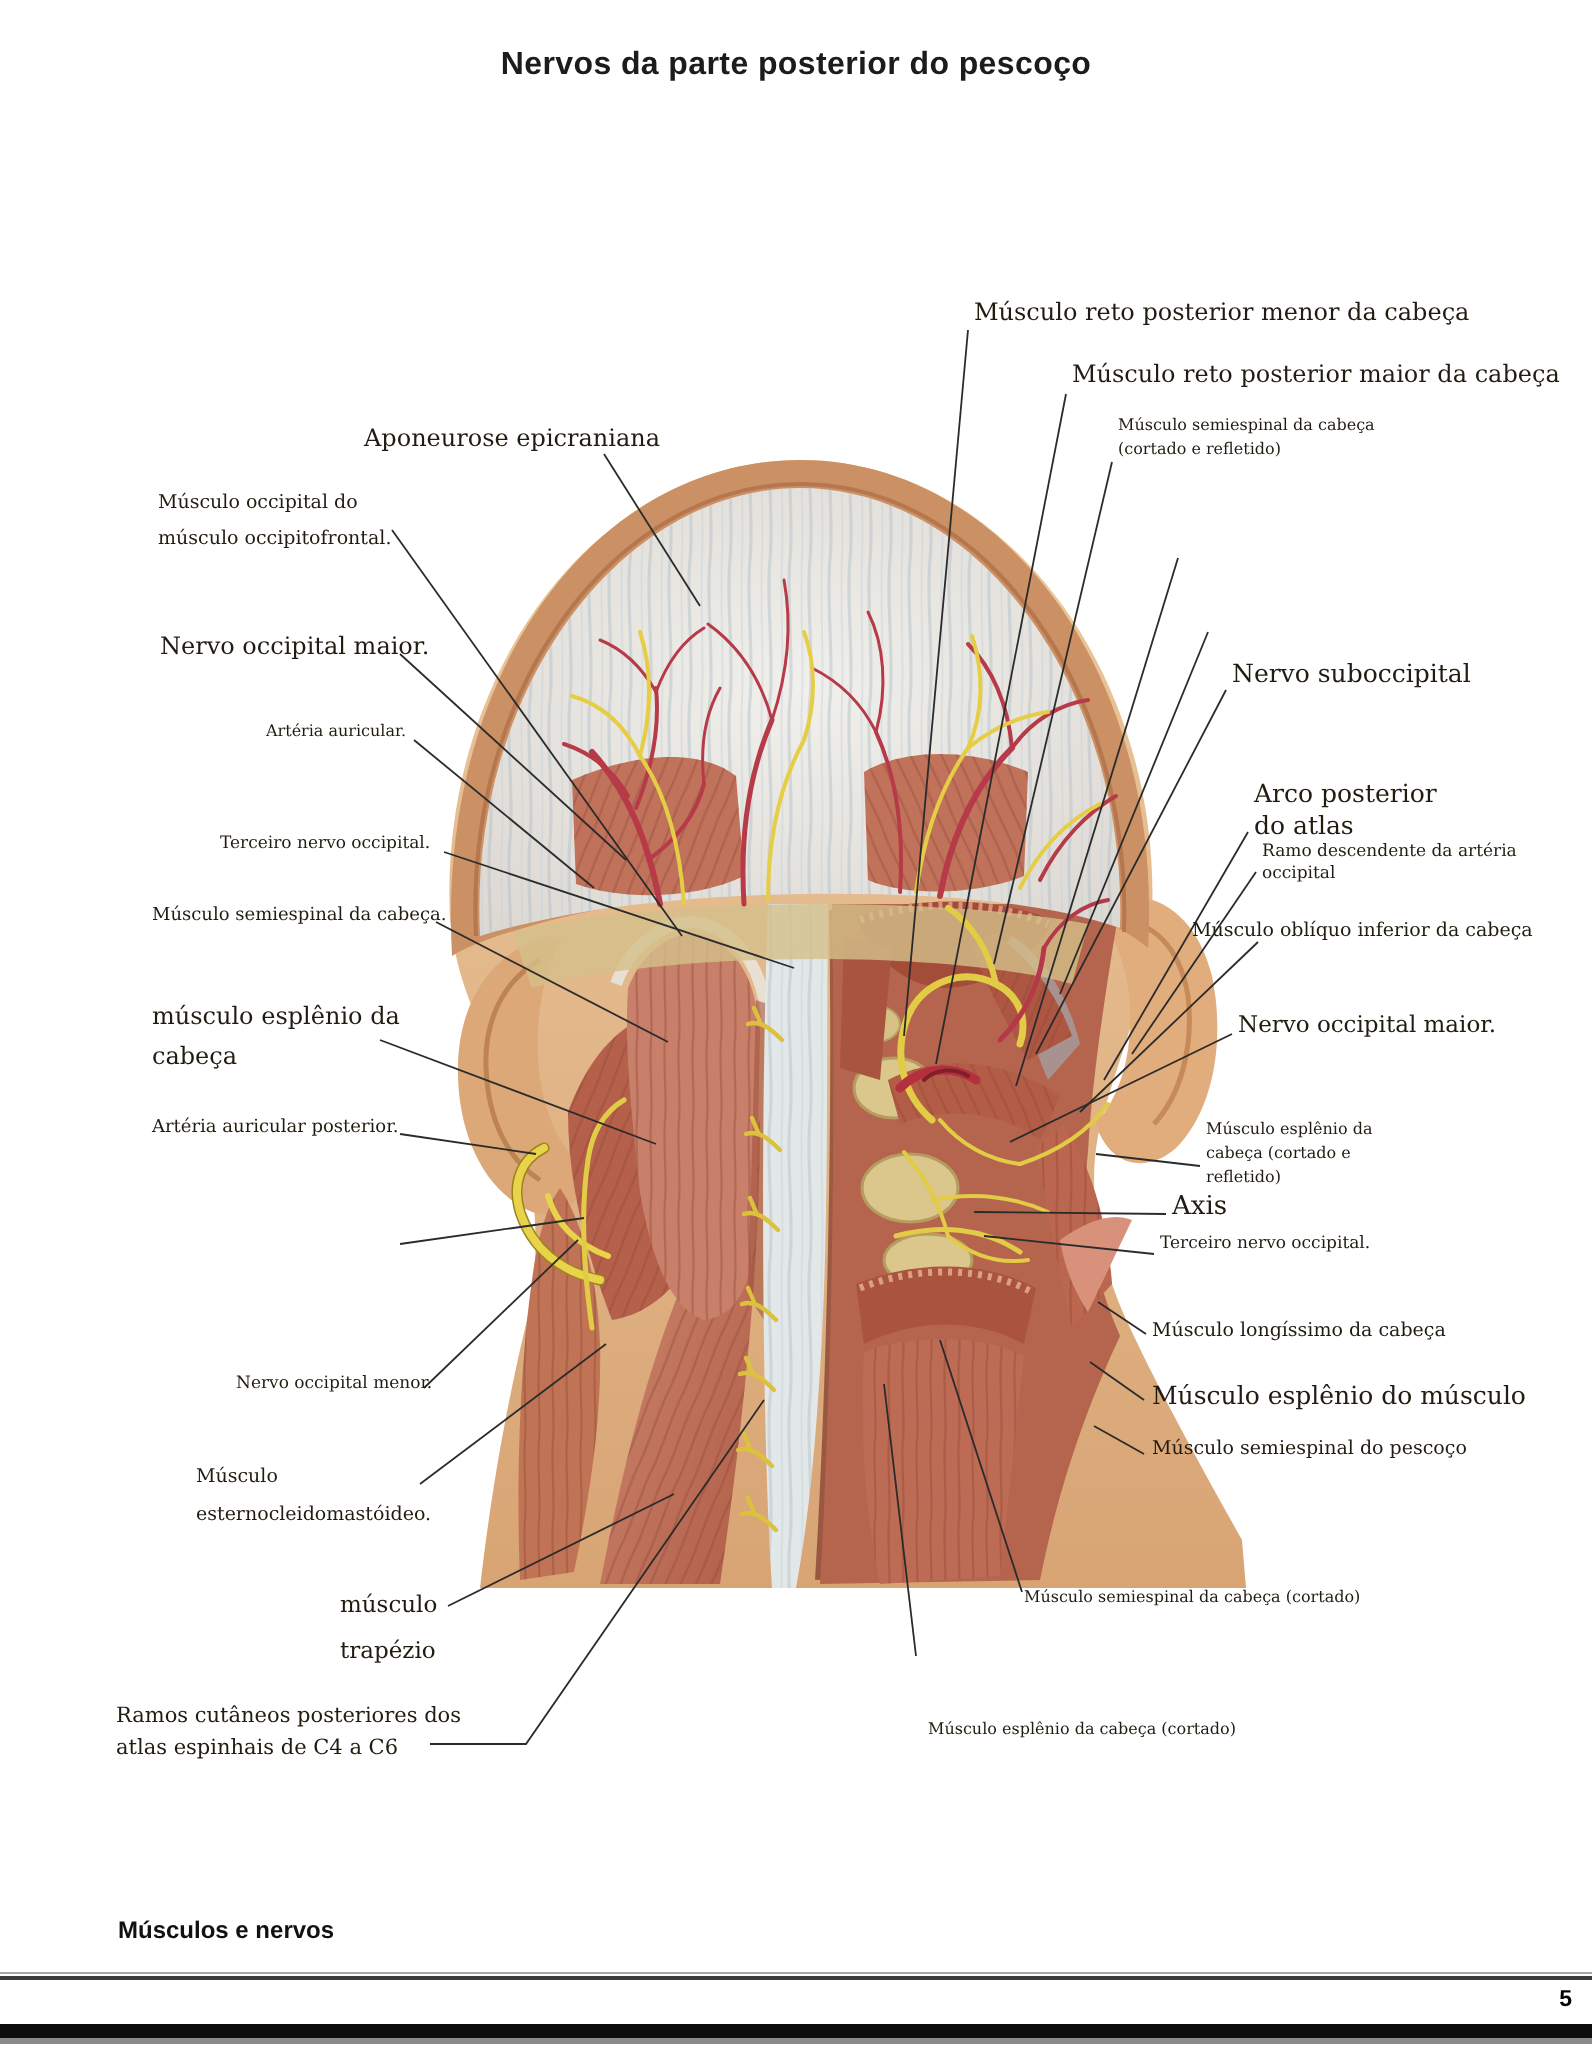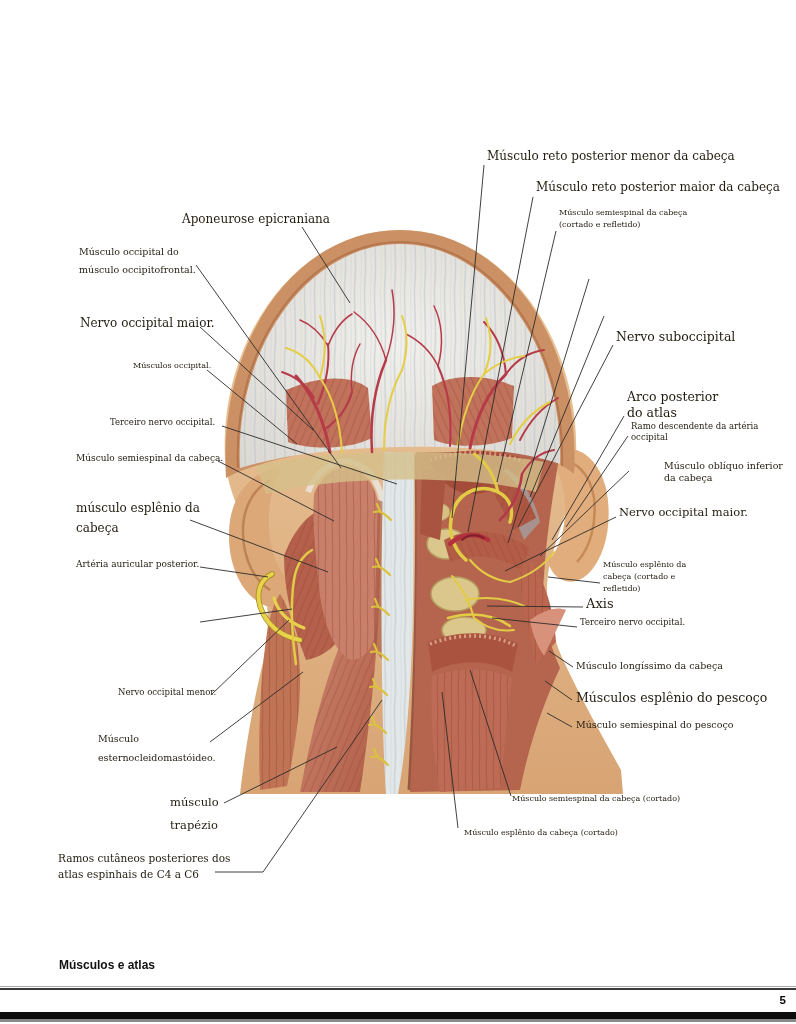--- a/index.html
+++ b/index.html
@@ -23,20 +23,21 @@
   .pagenum{position:absolute;right:10px;top:994px;
         font-family:"Liberation Sans", sans-serif;font-weight:bold;font-size:11.5px;color:#000;}
   .barblack{position:absolute;left:0;top:1012px;width:796px;height:7px;background:#0d0d0d;}
   .bargray{position:absolute;left:0;top:1019px;width:796px;height:3px;background:#8a8a8a;}
 </style>
 </head>
 <body>
 
 <div class="page">
 
+  <div class="title">Nervos da parte posterior do pescoço</div>
 
   <svg class="fig" width="796" height="1024" viewBox="0 0 796 1024">
     <defs>
       <linearGradient id="gradSkin" x1="0" y1="0" x2="0" y2="1">
         <stop offset="0" stop-color="#ecca9e"></stop>
           <stop offset="1" stop-color="#d8a474"></stop>
       </linearGradient>
       <radialGradient id="gradDome" cx="0.5" cy="0.45" r="0.75">
         <stop offset="0" stop-color="#f1f0ec"></stop>
           <stop offset="1" stop-color="#dbd7d1"></stop>
@@ -259,50 +260,50 @@
   </svg>
 
   <div class="lbl f11" style="left:487px;top:149px"><span>Músculo reto posterior menor da cabeça</span></div>
   <div class="lbl f11" style="left:536px;top:180px"><span>Músculo reto posterior maior da cabeça</span></div>
   <div class="lbl f8 lh15" style="left:559px;top:207px"><span>Músculo semiespinal da cabeça
 (cortado e refletido)</span></div>
   <div class="lbl f125" style="left:616px;top:329px"><span>Nervo suboccipital</span></div>
   <div class="lbl f125" style="left:627px;top:389px"><span>Arco posterior
 do atlas</span></div>
   <div class="lbl f85" style="left:631px;top:421px"><span>Ramo descendente da artéria occipital</span></div>
-  <div class="lbl f95" style="left:664px;top:460px"><span>Músculo oblíquo inferior da cabeça</span></div>
+  <div class="lbl f95" style="left:596px;top:460px"><span>Músculo oblíquo inferior da cabeça</span></div>
   <div class="lbl f115" style="left:619px;top:505px"><span>Nervo occipital maior.</span></div>
   <div class="lbl f8 lh15" style="left:603px;top:559px"><span>Músculo esplênio da
 cabeça (cortado e
 refletido)</span></div>
   <div class="lbl f13" style="left:586px;top:596px"><span>Axis</span></div>
   <div class="lbl f85" style="left:580px;top:617px"><span>Terceiro nervo occipital.</span></div>
   <div class="lbl f95" style="left:576px;top:660px"><span>Músculo longíssimo da cabeça</span></div>
-  <div class="lbl f125" style="left:576px;top:690px"><span>Músculos esplênio do pescoço</span></div>
+  <div class="lbl f125" style="left:576px;top:690px"><span>Músculo esplênio do músculo</span></div>
   <div class="lbl f95" style="left:576px;top:719px"><span>Músculo semiespinal do pescoço</span></div>
   <div class="lbl f8" style="left:512px;top:794px"><span>Músculo semiespinal da cabeça (cortado)</span></div>
-  <div class="lbl f8" style="left:464px;top:828px"><span>Músculo esplênio da cabeça (cortado)</span></div>
+  <div class="lbl f8" style="left:464px;top:860px"><span>Músculo esplênio da cabeça (cortado)</span></div>
 
   <div class="lbl f11" style="left:182px;top:212px"><span>Aponeurose epicraniana</span></div>
   <div class="lbl f95 lh19" style="left:79px;top:243px"><span>Músculo occipital do
 músculo occipitofrontal.</span></div>
   <div class="lbl f11" style="left:80px;top:316px"><span>Nervo occipital maior.</span></div>
-  <div class="lbl f8" style="left:133px;top:361px"><span>Músculos occipital.</span></div>
+  <div class="lbl f8" style="left:133px;top:361px"><span>Artéria auricular.</span></div>
   <div class="lbl f85" style="left:110px;top:417px"><span>Terceiro nervo occipital.</span></div>
   <div class="lbl f9" style="left:76px;top:453px"><span>Músculo semiespinal da cabeça.</span></div>
   <div class="lbl f11 lh17" style="left:76px;top:498px"><span>músculo esplênio da
 cabeça</span></div>
   <div class="lbl f9" style="left:76px;top:559px"><span>Artéria auricular posterior.</span></div>
   <div class="lbl f85" style="left:118px;top:687px"><span>Nervo occipital menor.</span></div>
   <div class="lbl f95 lh20" style="left:98px;top:729px"><span>Músculo
 esternocleidomastóideo.</span></div>
   <div class="lbl f115 lh20" style="left:170px;top:791px"><span>músculo
 trapézio</span></div>
   <div class="lbl f105 lh15" style="left:58px;top:851px"><span>Ramos cutâneos posteriores dos
 atlas espinhais de C4 a C6</span></div>
 
-  <div class="footer-title">Músculos e atlas</div>
+  <div class="footer-title">Músculos e nervos</div>
   <div class="rule1"></div>
   <div class="rule2"></div>
   <div class="pagenum">5</div>
   <div class="barblack"></div>
   <div class="bargray"></div>
 </div>
 
 </body></html>

